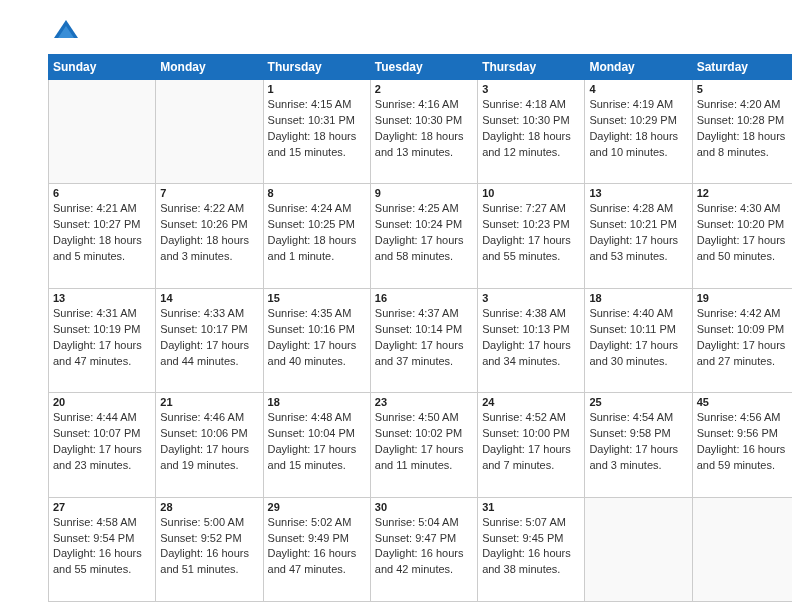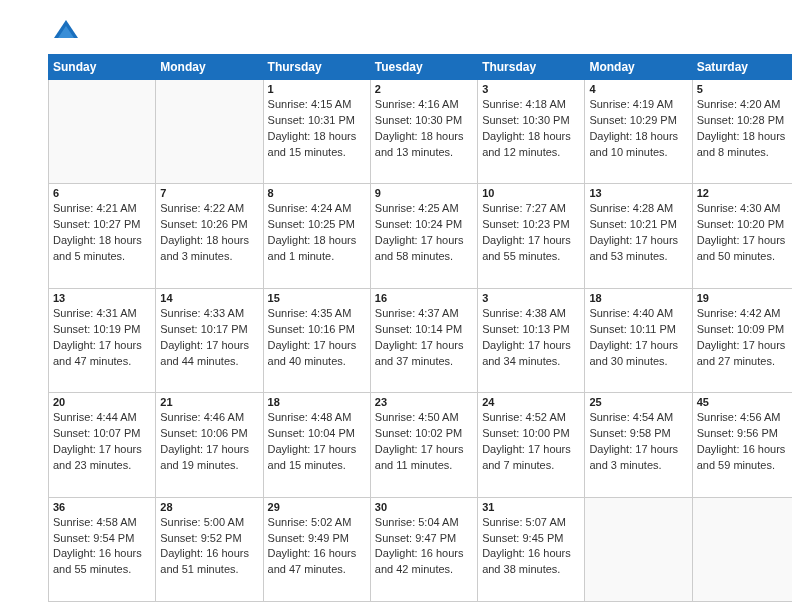--- a/index.html
+++ b/index.html
@@ -323,21 +323,21 @@
           <td>
             <span class="day-num">45</span>
             <div class="day-info">Sunrise: 4:56 AM
 Sunset: 9:56 PM
 Daylight: 16 hours
 and 59 minutes.</div>
           </td>
         </tr>
         <tr>
           <td>
-            <span class="day-num">36</span>
+            <span class="day-num">27</span>
             <div class="day-info">Sunrise: 4:58 AM
 Sunset: 9:54 PM
 Daylight: 16 hours
 and 55 minutes.</div>
           </td>
           <td>
             <span class="day-num">28</span>
             <div class="day-info">Sunrise: 5:00 AM
 Sunset: 9:52 PM
 Daylight: 16 hours

